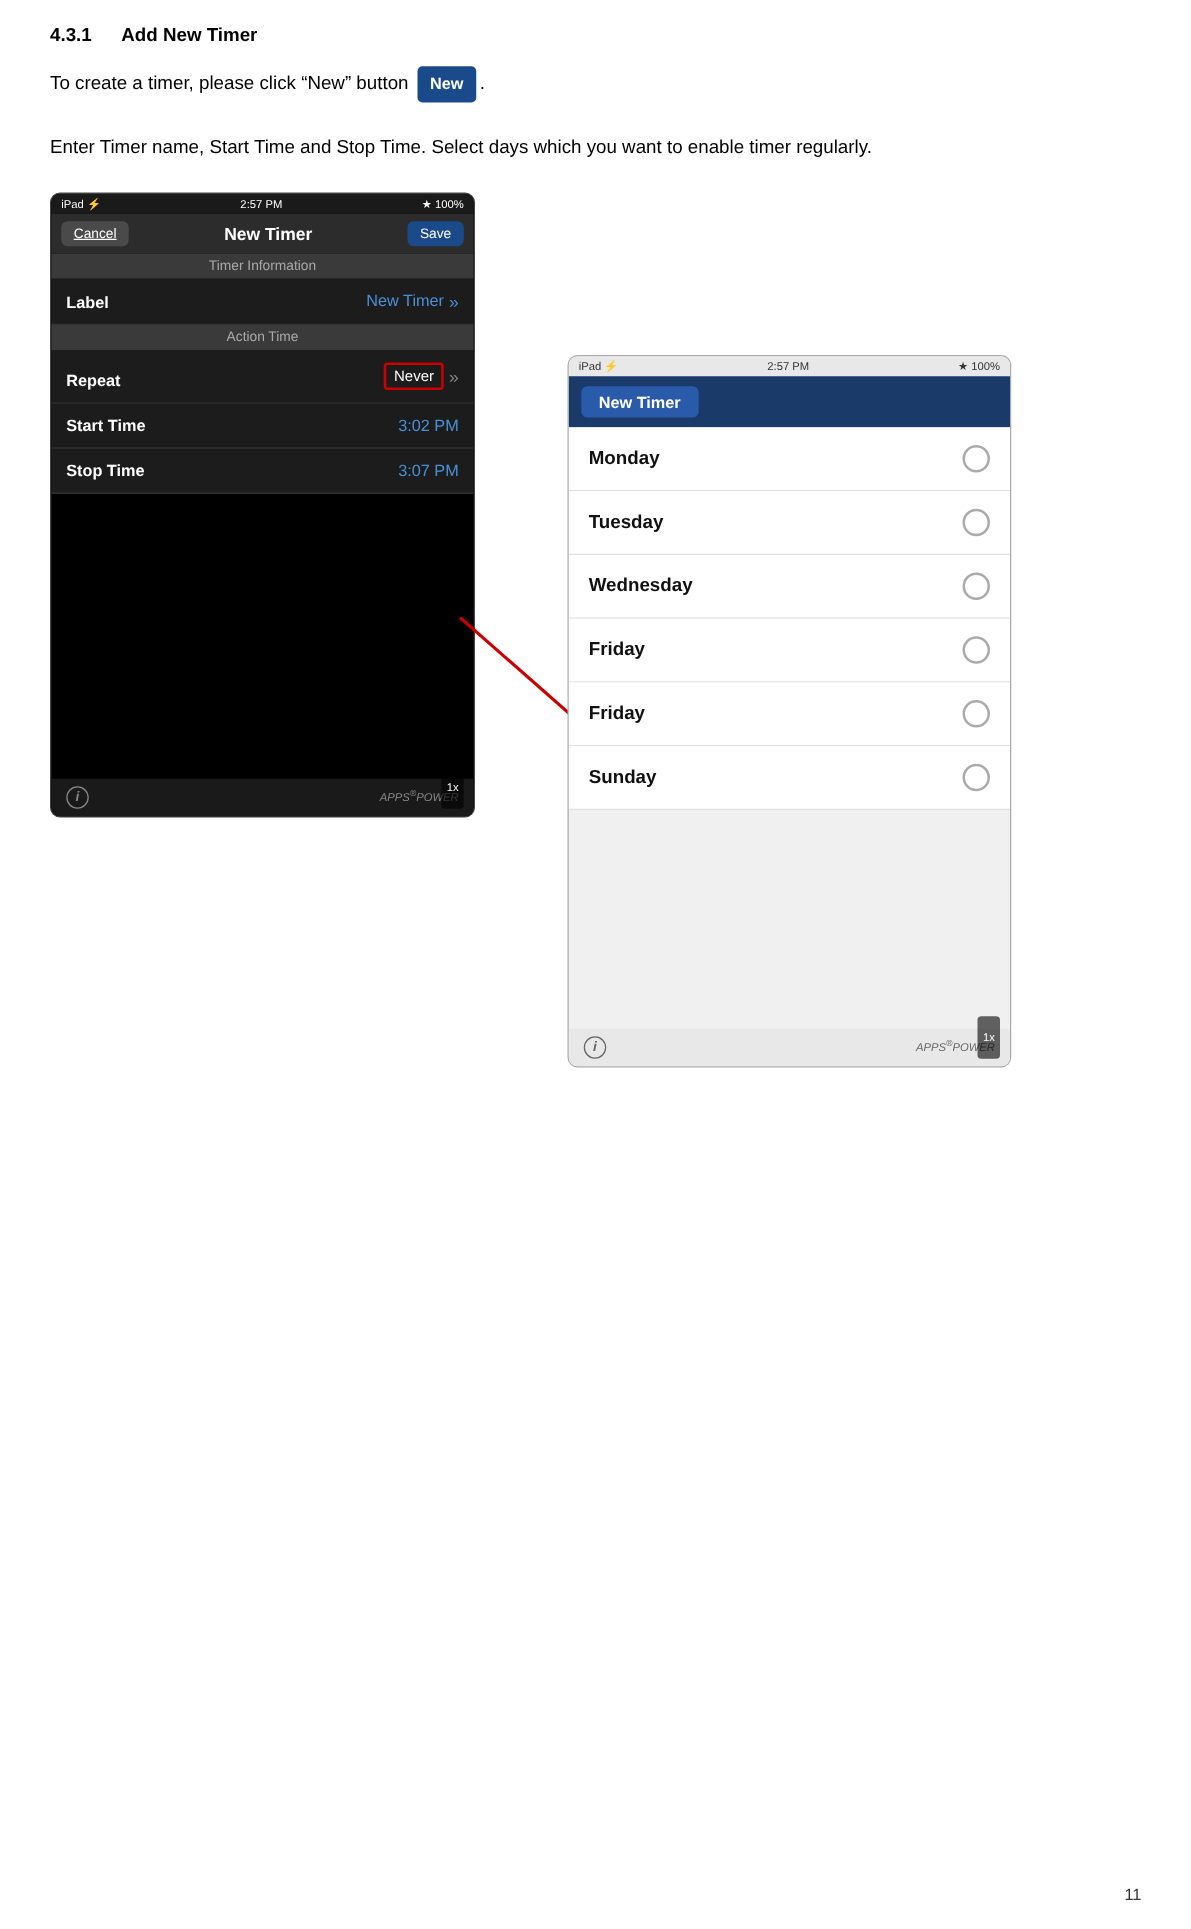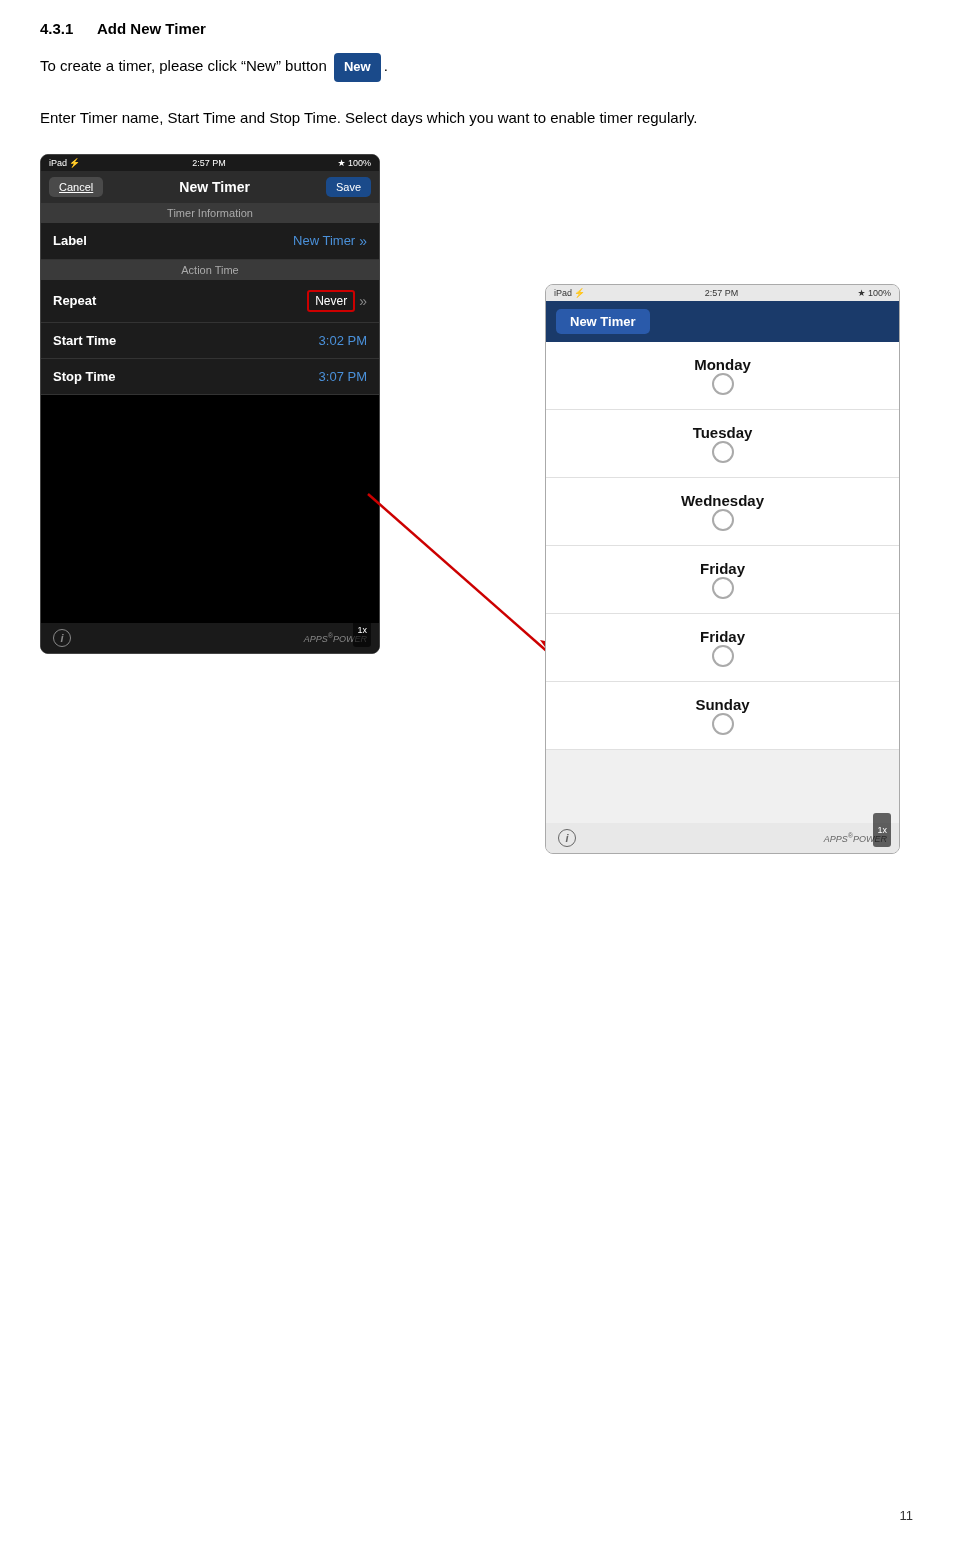--- a/index.html
+++ b/index.html
@@ -41,21 +41,21 @@
       font-size: 13px;
       padding: 4px 10px;
       border-radius: 4px;
       vertical-align: middle;
       margin: 0 3px;
     }
 
     
     .screenshots-container {
       position: relative;
-      width: 860px;
+      width: 769px;
       height: 720px;
       margin-top: 10px;
     }
 
     
     .screenshot-left {
       position: absolute;
       left: 0;
       top: 0;
       width: 340px;
@@ -115,21 +115,21 @@
       font-size: 11px;
       text-align: center;
       padding: 4px 0;
     }
 
     .list-row {
       background: #1c1c1c;
       border-bottom: 1px solid #333;
       display: flex;
       justify-content: space-between;
-      align-items: center;
+      align-items: flex-end;
       padding: 10px 12px;
     }
 
     .row-label {
       color: #fff;
       font-size: 13px;
       font-weight: bold;
     }
 
     .row-value {
@@ -263,21 +263,20 @@
       background: #fff;
     }
 
     .day-row {
       display: flex;
       justify-content: space-between;
       align-items: center;
       padding: 14px 16px;
       border-bottom: 1px solid #e0e0e0;
       background: #fff;
-      flex-direction: column;
     }
 
     .day-name {
       font-size: 15px;
       font-weight: bold;
       color: #111;
     }
 
     .radio-circle {
       width: 22px;

